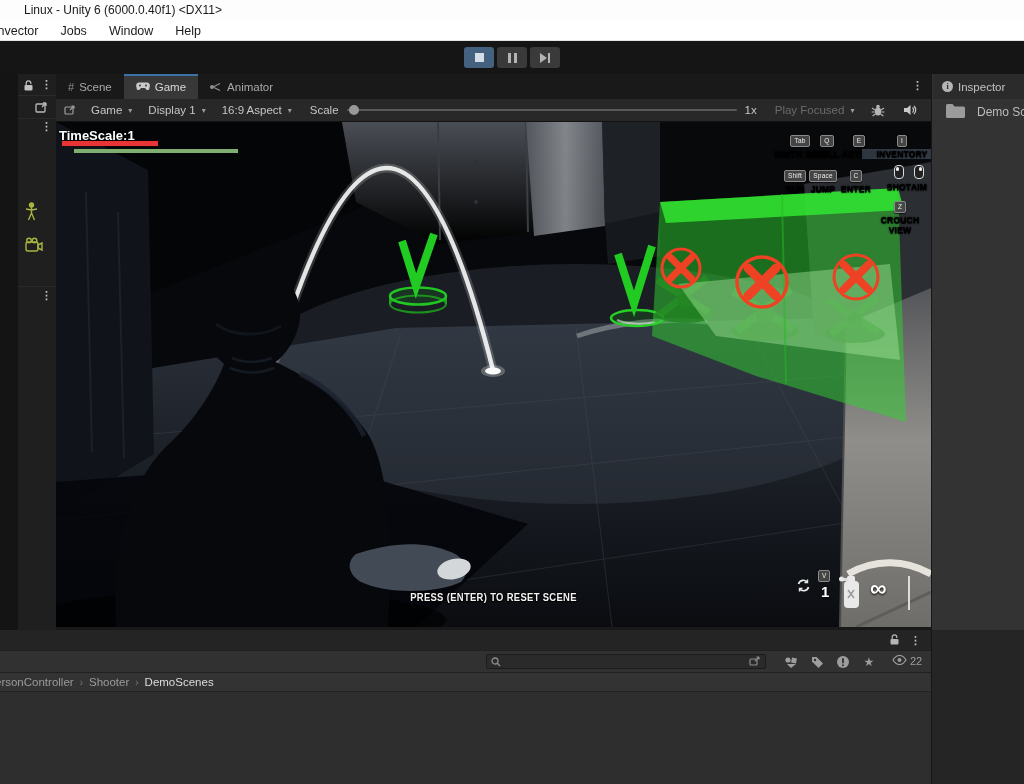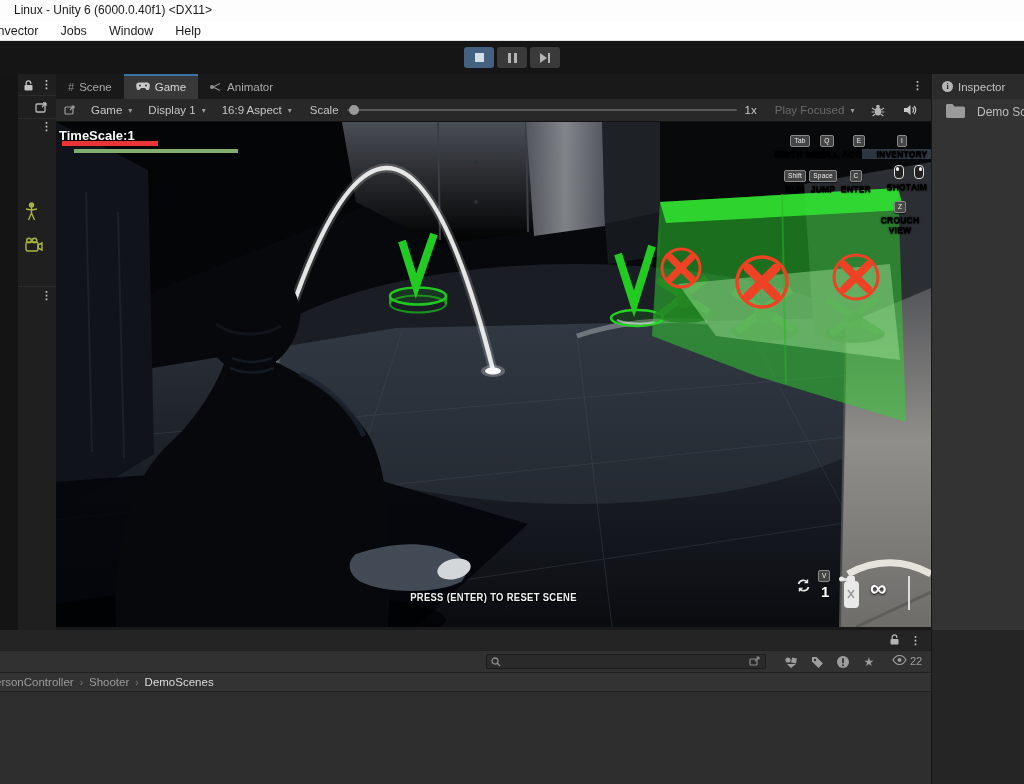--- a/index.html
+++ b/index.html
@@ -1,21 +1,21 @@
 <!DOCTYPE html>
 <html><head>
 <meta charset="utf-8">
 <style>
   html,body{margin:0;padding:0;width:1024px;height:784px;overflow:hidden;
     font-family:"Liberation Sans",sans-serif;background:#282828;
     -webkit-font-smoothing:antialiased;user-select:none;}
   .abs{position:absolute;}
   
   #titlebar{position:absolute;left:0;top:0;width:1024px;height:21px;background:#fdfdfd;
-    color:#1a1a1a;font-size:12px;line-height:21px;padding-left:14px;box-sizing:border-box;}
+    color:#1a1a1a;font-size:12px;line-height:21px;padding-left:24px;box-sizing:border-box;}
   #menubar{position:absolute;left:0;top:21px;width:1024px;height:20px;background:#ffffff;
     border-bottom:1px solid #e3e3e3;box-sizing:border-box;display:flex;align-items:center;gap:22px;
     font-size:12.5px;color:#1c1c1c;}
   #menubar .menu-item{cursor:default;}
   #menubar .menu-item:first-child{margin-left:-6px;}
   
   #main-toolbar{position:absolute;left:0;top:41px;width:1024px;height:33px;background:#151515;
     display:flex;align-items:center;justify-content:center;gap:3px;}
   .play-btn{width:30px;height:21px;border-radius:3px;background:#3a3a3a;display:flex;
     align-items:center;justify-content:center;}

